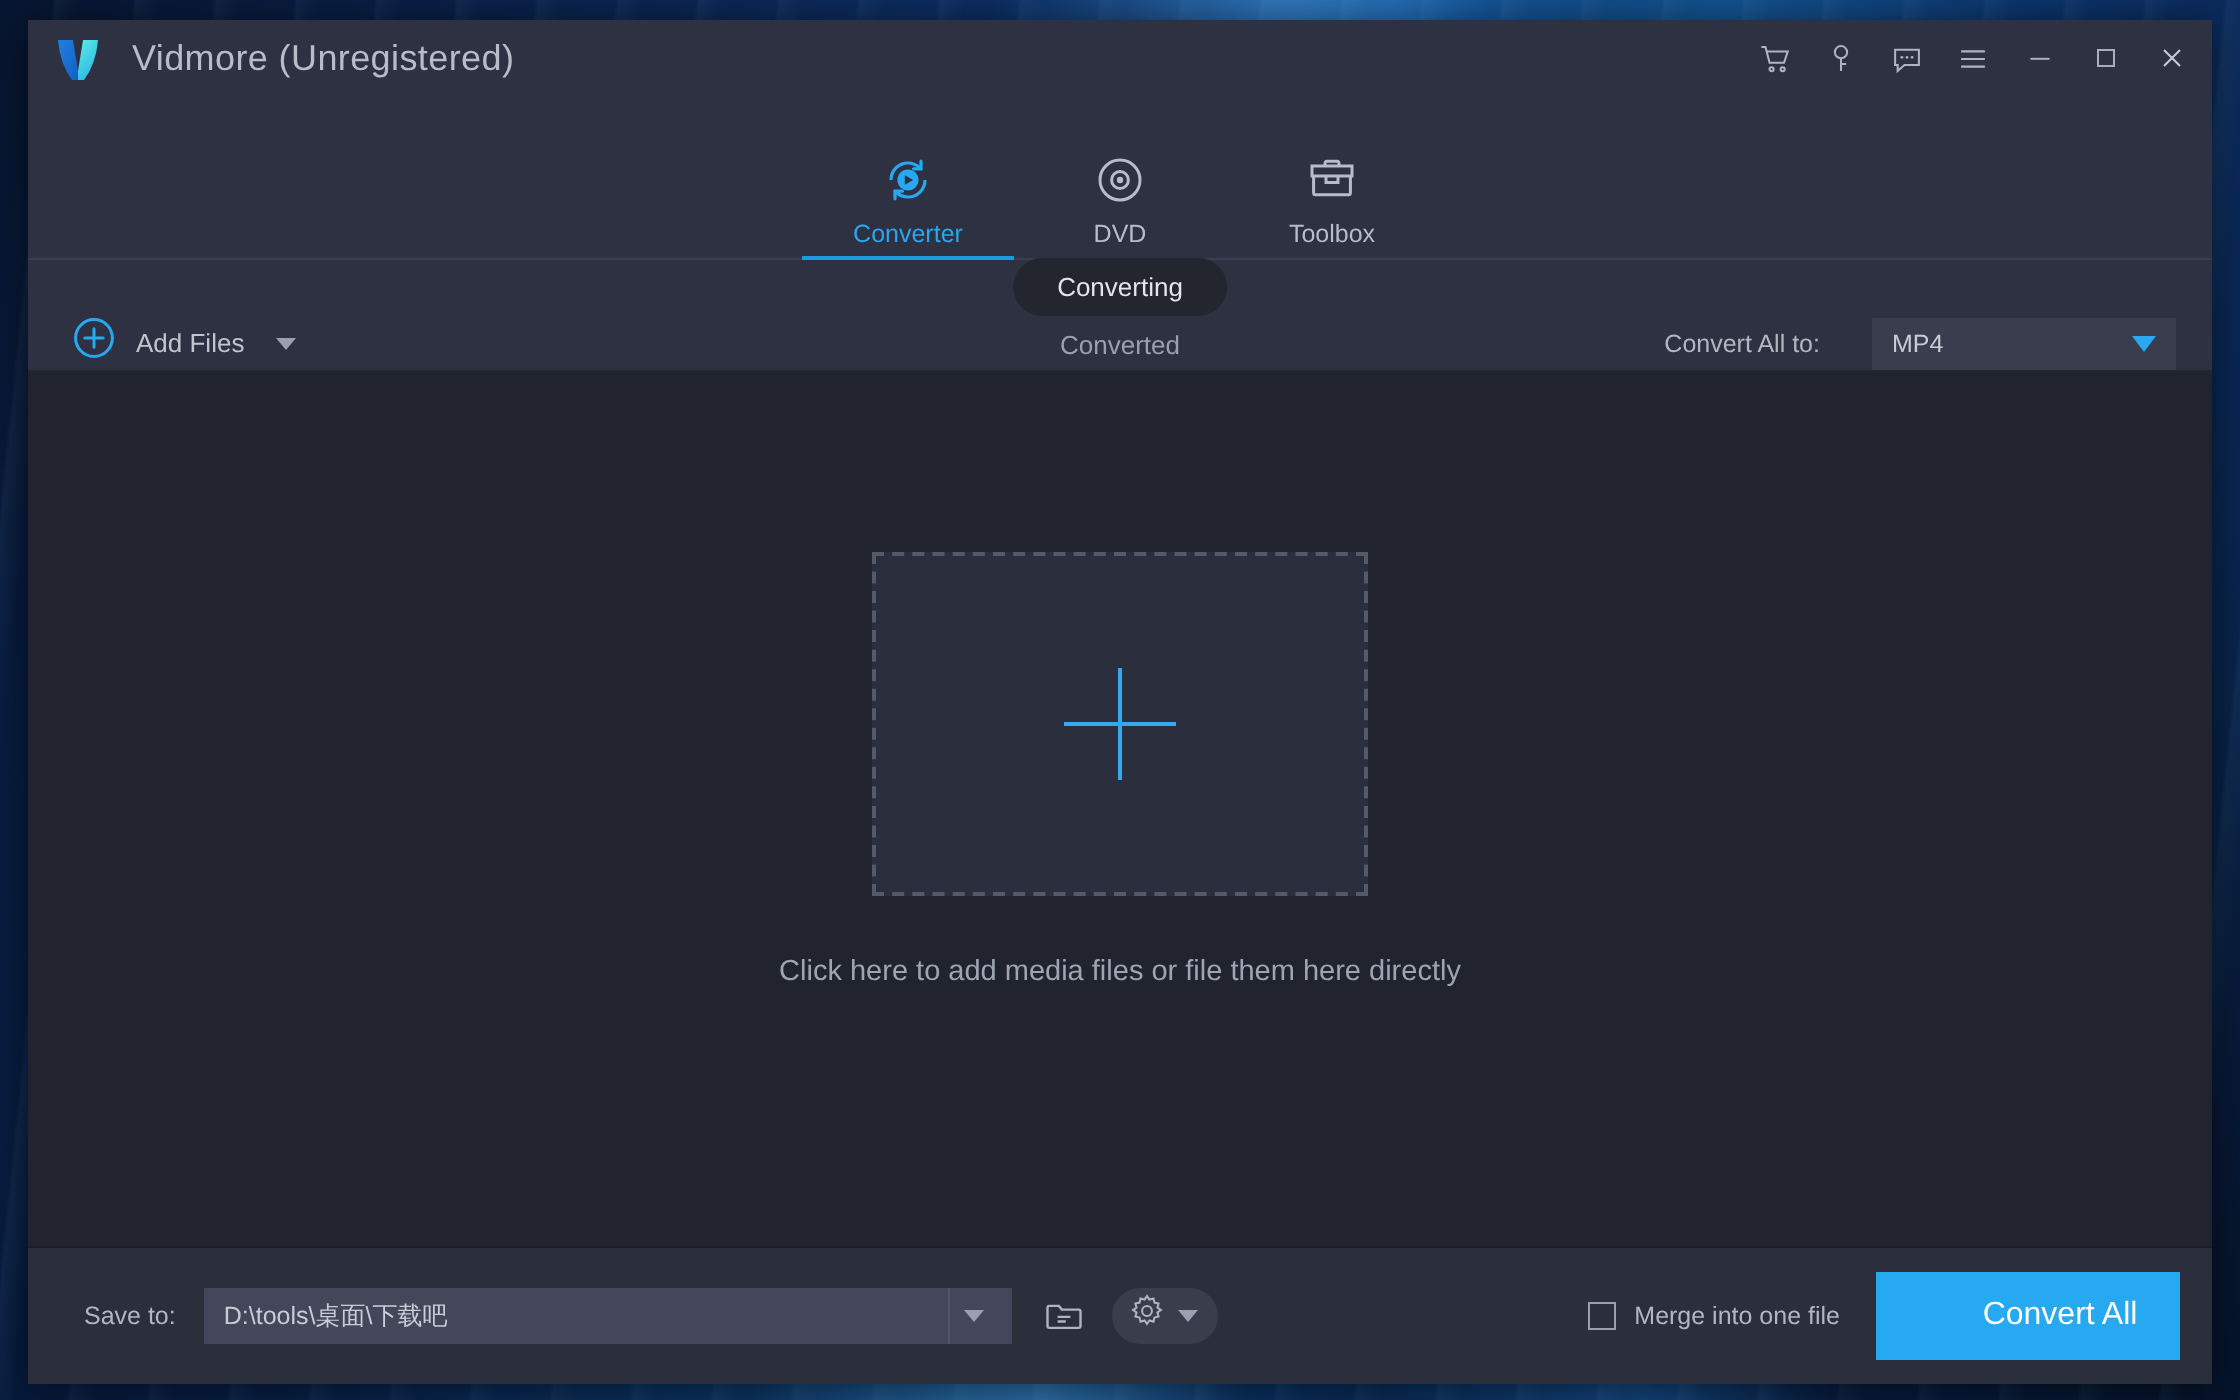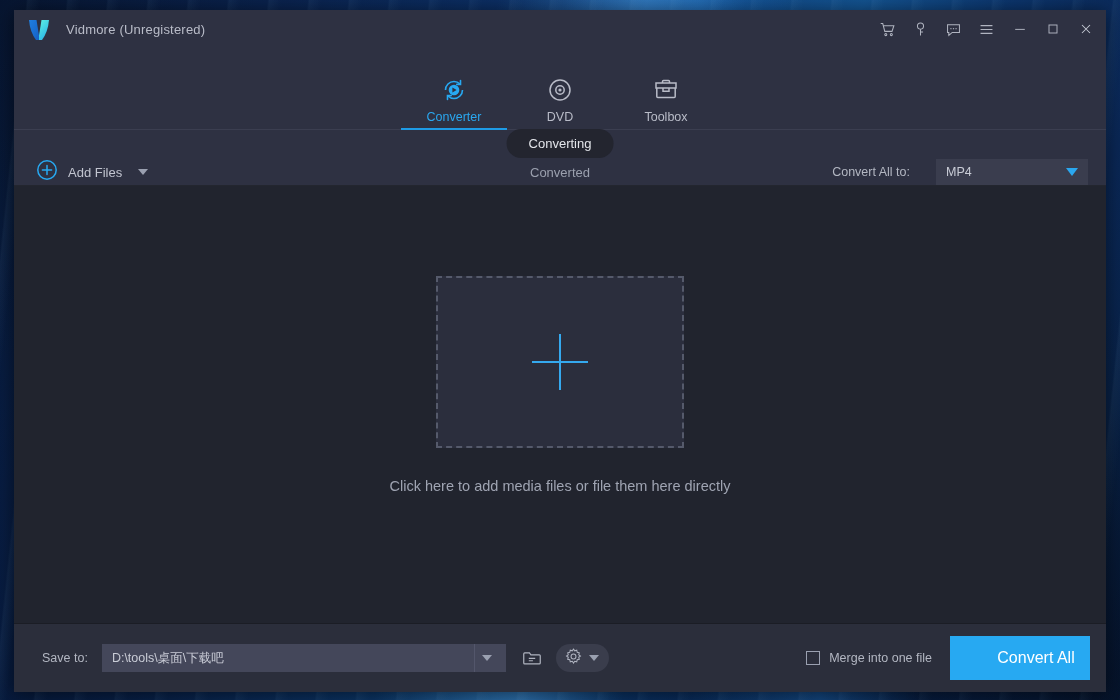--- a/index.html
+++ b/index.html
@@ -53,21 +53,21 @@
     height: 38px;
     background: #2e3142;
     display: flex; align-items: center;
     padding: 0 4px 0 12px;
     flex: none;
     position: relative;
   }
   .logo { width: 26px; height: 26px; flex: none; }
   .app-title {
     margin-left: 14px;
-    font-size: 13px;
+    font-size: 18px;
     color: #b9bcc8;
     letter-spacing: .2px;
   }
   .titlebar-spacer { flex: 1; }
   .win-btns { display: flex; align-items: center; height: 38px; }
   .win-btn {
     width: 33px; height: 38px;
     display: flex; align-items: center; justify-content: center;
     cursor: pointer;
   }
@@ -237,21 +237,21 @@
     cursor: pointer;
   }
   .checkbox {
     width: 14px; height: 14px;
     border: 1px solid #9aa0b0;
     background: transparent;
   }
   .merge-label { font-size: 12.5px; color: #b3b7c2; }
   .convert-all-btn {
     margin-left: 18px;
-    width: 140px; height: 44px;
+    width: 152px; height: 44px;
     background: #27a9f2;
     color: #fff;
     font-size: 16px;
     display: flex; align-items: center; justify-content: center;
     cursor: pointer;
     border: none;
     font-family: inherit;
     padding-left: 32px;
   }
 </style>

